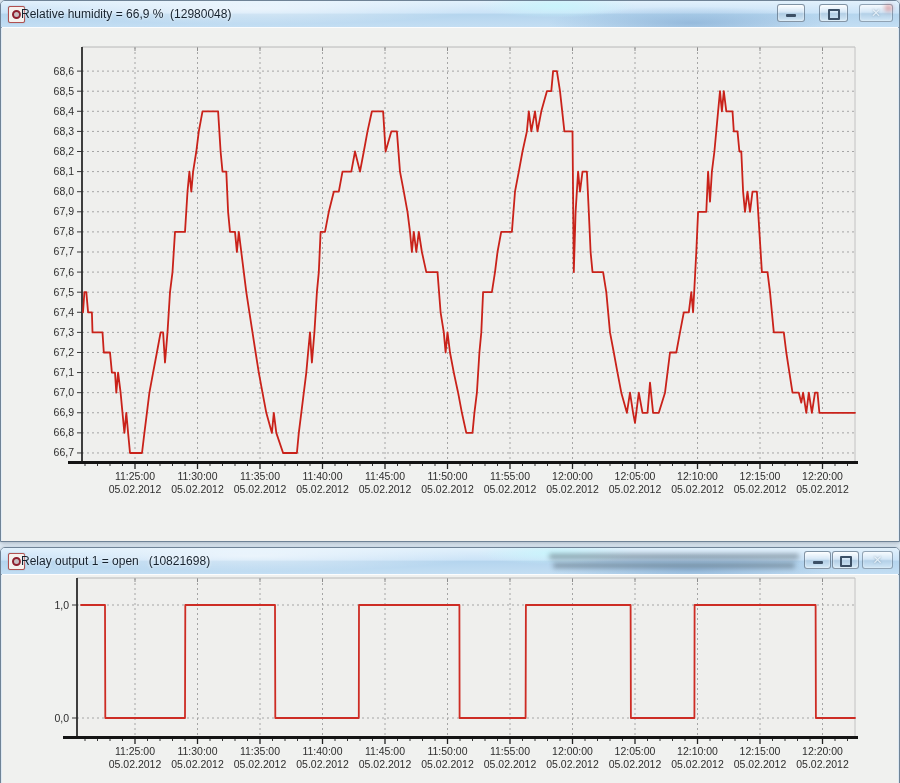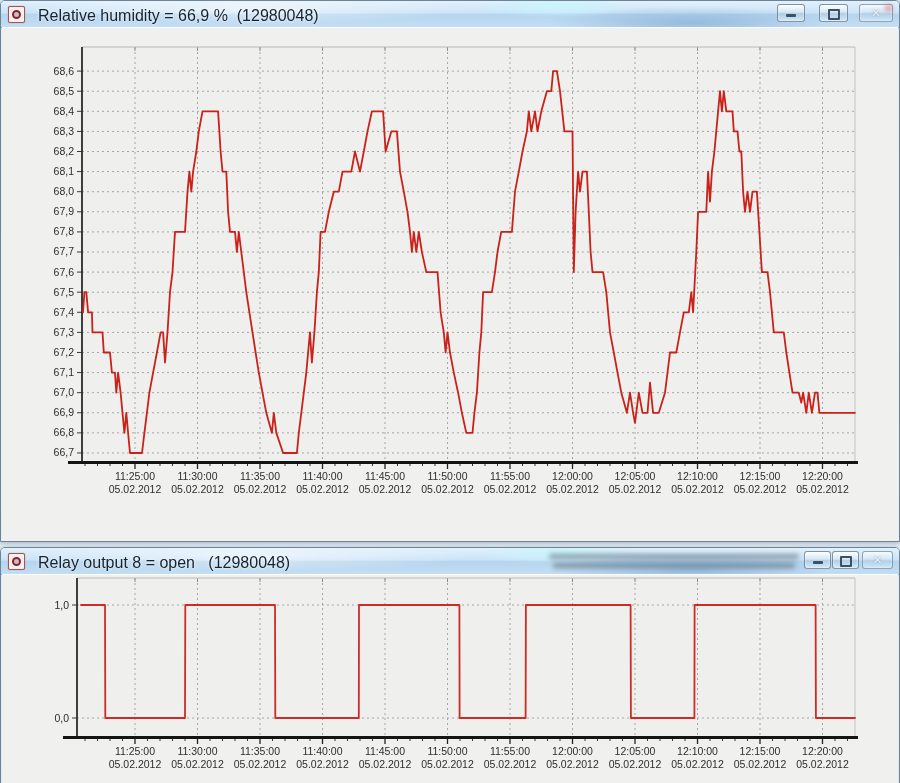--- a/index.html
+++ b/index.html
@@ -16,21 +16,21 @@
     border-bottom:1px solid #8ea5b8;
     background:
       radial-gradient(ellipse 110px 16px at 555px 5px, rgba(200,245,252,.95), rgba(200,245,252,0) 72%),
       radial-gradient(ellipse 190px 22px at 690px 22px, rgba(110,155,200,.5), rgba(110,155,200,0) 75%),
       radial-gradient(ellipse 320px 22px at 250px 8px, rgba(255,255,255,.55), rgba(255,255,255,0) 70%),
       linear-gradient(to bottom,#e2f1fc 0%,#cbe3f7 45%,#b5d5ee 52%,#c3def3 100%);}
   .win-icon{position:absolute;left:7px;top:5px;width:15px;height:15px;
     background:#f5f1ee;border:1px solid #b05050;border-radius:2px;box-shadow:0 0 1px #777;}
   .win-icon-dot{position:absolute;left:3px;top:3px;width:5px;height:5px;
     border:2px solid #8e1f2e;border-radius:50%;background:#c9bfc2;}
-  .title-text{position:absolute;left:37px;top:6px;font-size:16px;color:#16222e;
+  .title-text{position:absolute;left:20px;top:6px;font-size:12px;color:#16222e;
     white-space:pre;text-shadow:0 0 3px rgba(255,255,255,.9);}
   .tb-btn{position:absolute;top:3px;height:16px;border:1px solid rgba(95,115,135,.75);
     border-radius:3px;
     background:linear-gradient(to bottom,rgba(255,255,255,.9),rgba(218,232,244,.55) 45%,rgba(172,198,219,.5) 52%,rgba(228,242,252,.65));
     box-shadow:inset 0 0 2px rgba(255,255,255,.9);}
   .g-min{position:absolute;left:50%;transform:translateX(-50%);top:9px;width:10px;height:3px;
     background:#3c5066;border-radius:1px;}
   .g-max{position:absolute;left:50%;transform:translateX(-50%);top:4px;width:8px;height:7px;
     border:2px solid #3c5066;border-radius:1px;}
   .g-close{position:absolute;left:50%;transform:translateX(-50%);top:1px;
@@ -66,21 +66,21 @@
     <span class="smudge red" style="left:884px;top:4px;width:7px;height:6px;"></span>
   </div>
   <div class="win-body"></div>
 </div>
 
 <div class="window" id="win2">
   <div class="titlebar">
     <span class="win-icon">
         <span class="win-icon-dot"></span>
       </span>
-    <span class="title-text">Relay output 8 = open   (12980048)</span>
+    <span class="title-text">Relay output 1 = open   (10821698)</span>
     <span class="smudge s1"></span>
     <span class="smudge s2"></span>
     <span class="tb-btn" style="left:803px;width:25px;" title="minimize">
         <span class="g-min"></span>
       </span>
     <span class="tb-btn" style="left:831px;width:25px;" title="maximize">
         <span class="g-max"></span>
       </span>
     <span class="tb-btn btn-close" style="left:861px;width:29px;" title="close">
         <span class="g-close">✕</span>

